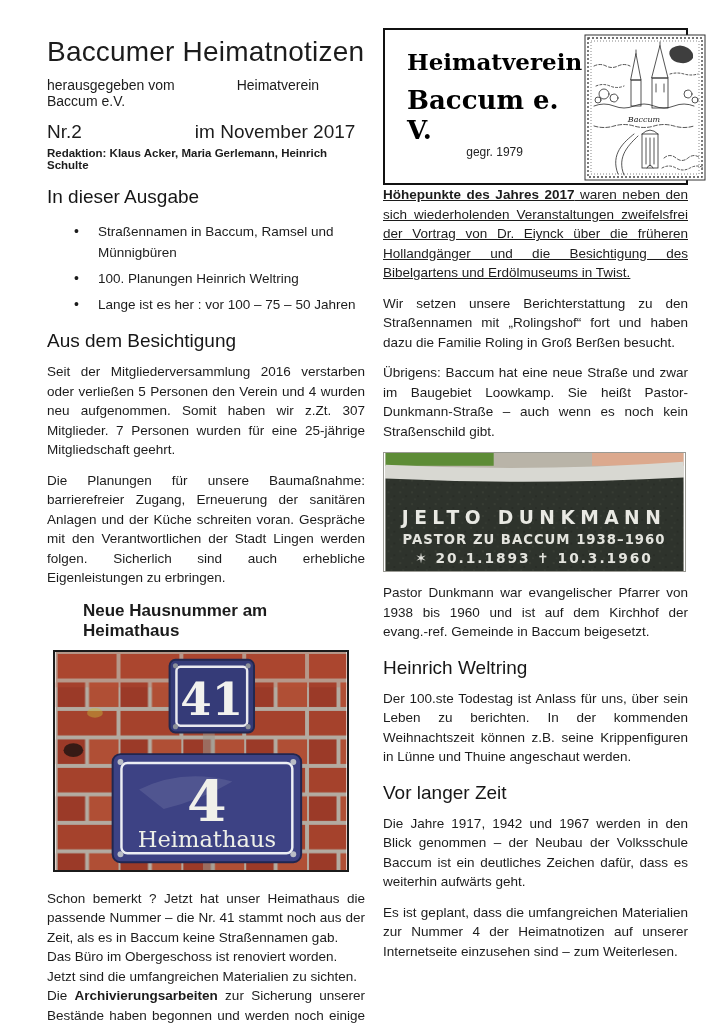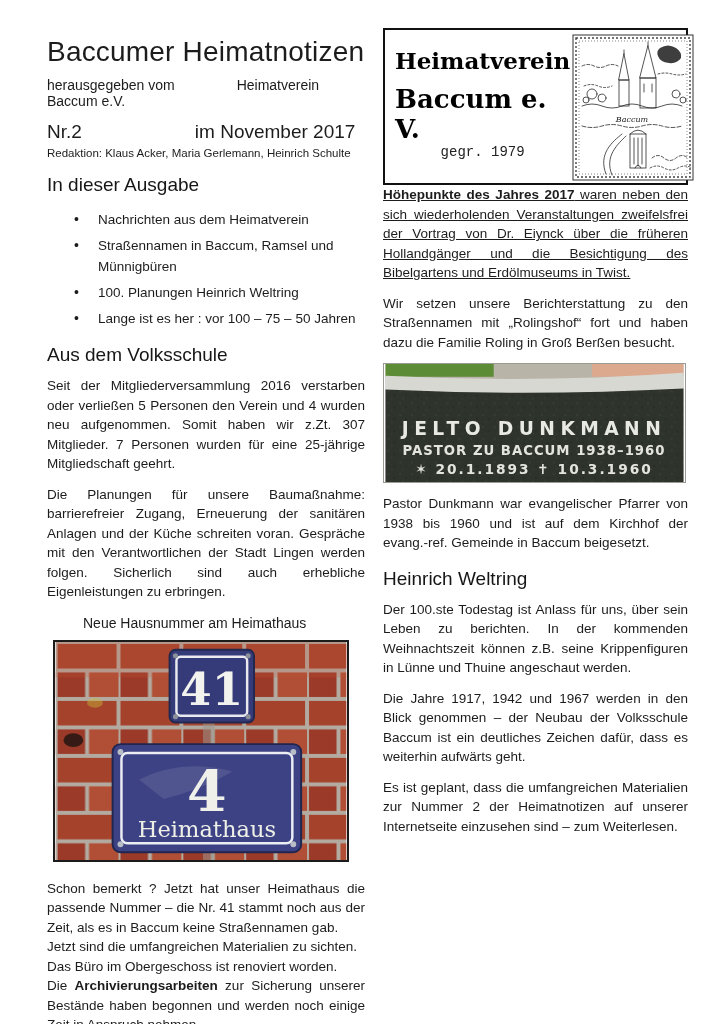--- a/index.html
+++ b/index.html
@@ -11,44 +11,44 @@
   }
   .cols { display: flex; padding: 24px 36px 0 47px; gap: 18px; justify-content: center; }
   .col-left  { width: 318px; flex: 0 0 318px; }
   .col-right { width: 305px; flex: 0 0 305px; }
 
   .title { font-size: 28px; font-weight: 400; margin-top: 12px; letter-spacing: .2px; }
   .subtitle { font-size: 14px; margin-top: 9px; }
   .subtitle .org { margin-left: 14px; padding-left: 48px; }
   .issue-line { font-size: 19px; margin-top: 12px; display: flex; }
   .issue-line .date { margin-left: 113px; }
-  .redaktion { font-size: 11.5px; margin-top: 4px; }
+  .redaktion { font-size: 11.5px; margin-top: 4px; font-weight: bold; }
 
   .h2 { font-size: 19px; font-weight: 400; margin: 15px 0 10px; color:#161616; }
   p.body, .body-line { font-size: 13.5px; line-height: 19.5px; text-align: justify; }
   p.body { margin: 0 0 11px; }
 
   ul.toc { list-style: none; margin: 13px 0 4px; }
   ul.toc li { position: relative; padding-left: 51px; font-size: 13.5px; line-height: 21px; margin-bottom: 5px; }
   ul.toc li::before { content: "•"; position: absolute; left: 27px; top: 0; font-size: 14px; }
 
-  .mini-heading { font-size: 14px; font-weight: normal; margin: 13px 0 9px; padding-left: 36px; }
+  .mini-heading { font-size: 17px; font-weight: bold; margin: 13px 0 9px; padding-left: 36px; }
 
   svg.photo { display: block; margin-left: 6px; border: 2px solid #1b1b1b; }
   .after-photo { margin-top: 17px; }
 
   .logo-box {
     margin-top: 4px; height: 157px; border: 2px solid #111;
     display: flex; align-items: stretch; background: #fff;
   }
-  .logo-text { flex: 1 1 auto; display: flex; flex-direction: column; align-items: center; justify-content: center; padding: 4px 0 10px 10px; }
+  .logo-text { flex: 1 1 auto; display: flex; flex-direction: column; align-items: center; justify-content: center; padding: 4px 0 10px 22px; }
   .blackletter { font-family: "DejaVu Serif", serif; font-weight: bold; color:#000; }
   .logo-line1 { font-size: 23px; }
   .logo-line2 { font-size: 26px; margin-top: 10px; }
-  .logo-founded { font-family: Liberation Mono, monospace; font-size: 14px; margin-top: 0; color:#222; }
+  .logo-founded { font-family: Liberation Sans, sans-serif; font-size: 12px; margin-top: 0; color:#222; }
   .logo-sketch { flex: 0 0 126px; padding: 4px 4px 4px 2px; }
 
   .lead-bold { font-weight: bold; }
   .hp-para { margin-top: 21px; text-decoration: underline; }
 
   svg.grave { display: block; margin: 6px 0 11px; border: 1px solid #9a9a94; }
   .grave-t1 { font-family: "DejaVu Sans", sans-serif; font-weight: bold; letter-spacing: 5.5px; font-size: 19px; fill:#e9e9e3; }
   .grave-t2 { font-family: "DejaVu Sans", sans-serif; font-weight: bold; letter-spacing: 1px; font-size: 13.5px; fill:#e4e4de; }
   .grave-t3 { font-family: "DejaVu Sans", sans-serif; font-weight: bold; letter-spacing: 2px; font-size: 14px; fill:#e4e4de; }
 
@@ -67,27 +67,26 @@
         <span>herausgegeben vom</span><span class="org">Heimatverein Baccum e.V.</span>
       </div>
       <div class="issue-line">
         <span>Nr.2</span>
         <span class="date">im November 2017</span>
       </div>
       <div class="redaktion">Redaktion: Klaus Acker, Maria Gerlemann, Heinrich Schulte</div>
 
       <div class="h2">In dieser Ausgabe</div>
       <ul class="toc">
-        <li>Nachrichten aus dem Heimatverein</li>
         <li>Straßennamen in Baccum, Ramsel und Münnigbüren</li>
         <li>100. Planungen Heinrich Weltring</li>
         <li>Lange ist es her : vor 100 – 75 – 50 Jahren</li>
       </ul>
 
-      <div class="h2">Aus dem Volksschule</div>
+      <div class="h2">Aus dem Besichtigung</div>
       <p class="body">Seit der Mitgliederversammlung 2016 verstarben oder verließen 5 Personen den Verein und 4 wurden neu aufgenommen. Somit haben wir z.Zt. 307 Mitglieder. 7 Personen wurden für eine 25-jährige Mitgliedschaft geehrt.</p>
       <p class="body">Die Planungen für unsere Baumaßnahme: barrierefreier Zugang, Erneuerung der sanitären Anlagen und der Küche schreiten voran. Gespräche mit den Verantwortlichen der Stadt Lingen werden folgen. Sicherlich sind auch erhebliche Eigenleistungen zu erbringen.</p>
 
       <div class="mini-heading">Neue Hausnummer am Heimathaus</div>
 
       <svg class="photo" width="296" height="222" viewBox="0 0 296 222" xmlns="http://www.w3.org/2000/svg" role="img">
         <defs>
           <pattern id="bricks" width="64" height="58" patternUnits="userSpaceOnUse">
             <rect width="64" height="58" fill="#b3aba1"></rect>
             <rect x="2" y="2" width="60" height="25" fill="#a5422c"></rect>
@@ -120,22 +119,22 @@
           <circle cx="66" cy="206" r="3" fill="#b9bdc6"></circle>
             <circle cx="242" cy="206" r="3" fill="#b9bdc6"></circle>
           <path d="M85 140 Q130 118 180 132 Q150 150 110 160 Z" fill="#ffffff" opacity="0.10"></path>
           <text x="154" y="172" text-anchor="middle" font-family="DejaVu Serif, serif" font-weight="bold" font-size="58" fill="#f0f0ea">4</text>
           <text x="154" y="199" text-anchor="middle" font-family="DejaVu Serif, serif" font-size="23" fill="#eef0e8">Heimathaus</text>
         </g>
       </svg>
 
       <div class="after-photo">
         <div class="body-line">Schon bemerkt ? Jetzt hat unser Heimathaus die passende Nummer – die Nr. 41 stammt noch aus der Zeit, als es in Baccum keine Straßennamen gab.</div>
+        <div class="body-line">Das Büro im Obergeschoss ist renoviert worden.</div>
         <div class="body-line">Jetzt sind die umfangreichen Materialien zu sichten.</div>
-        <div class="body-line">Das Büro im Obergeschoss ist renoviert worden.</div>
         <div class="body-line">
           <span>Die </span><span class="lead-bold">Archivierungsarbeiten</span><span> zur Sicherung unserer Bestände haben begonnen und werden noch einige Zeit in Anspruch nehmen.</span>
         </div>
       </div>
     </div>
 
     <div class="col-right">
 
       <div class="logo-box">
         <div class="logo-text">
@@ -194,20 +193,21 @@
             <path class="sketch-stroke" d="M78 134 q7 -4 14 0 t14 0 t14 0" stroke-dasharray="2 2"></path>
           </svg>
         </div>
       </div>
 
       <p class="body hp-para">
         <span class="lead-bold">Höhepunkte des Jahres 2017</span><span> waren neben den sich wiederholenden Veranstaltungen zweifelsfrei der Vortrag von Dr. Eiynck über die früheren Hollandgänger und die Besichtigung des Bibelgartens und Erdölmuseums in Twist.</span>
       </p>
 
       <p class="body">Wir setzen unsere Berichterstattung zu den Straßennamen mit „Rolingshof“ fort und haben dazu die Familie Roling in Groß Berßen besucht.</p>
+      <p class="body">Übrigens: Baccum hat eine neue Straße und zwar im Baugebiet Loowkamp. Sie heißt Pastor-Dunkmann-Straße – auch wenn es noch kein Straßenschild gibt.</p>
 
       <svg class="grave" width="303" height="120" viewBox="0 0 303 120" xmlns="http://www.w3.org/2000/svg" role="img">
         <defs>
           <pattern id="granite" width="12" height="12" patternUnits="userSpaceOnUse">
             <rect width="12" height="12" fill="#2e332c"></rect>
             <circle cx="3" cy="4" r="0.8" fill="#4a5044" opacity="0.8"></circle>
             <circle cx="9" cy="8" r="0.7" fill="#1d211b" opacity="0.9"></circle>
             <circle cx="6" cy="11" r="0.6" fill="#555b4e" opacity="0.6"></circle>
           </pattern>
         </defs>
@@ -219,17 +219,18 @@
         <text x="151" y="72" text-anchor="middle" class="grave-t1">JELTO DUNKMANN</text>
         <text x="151" y="93" text-anchor="middle" class="grave-t2">PASTOR ZU BACCUM 1938–1960</text>
         <text x="151" y="112" text-anchor="middle" class="grave-t3">✶ 20.1.1893  ✝ 10.3.1960</text>
       </svg>
 
       <p class="body">Pastor Dunkmann war evangelischer Pfarrer von 1938 bis 1960 und ist auf dem Kirchhof der evang.-ref. Gemeinde in Baccum beigesetzt.</p>
 
       <div class="h2">Heinrich Weltring</div>
       <p class="body">Der 100.ste Todestag ist Anlass für uns, über sein Leben zu berichten. In der kommenden Weihnachtszeit können z.B. seine Krippenfiguren in Lünne und Thuine angeschaut werden.</p>
 
+      <div class="h2">Vor langer Zeit</div>
       <p class="body">Die Jahre 1917, 1942 und 1967 werden in den Blick genommen – der Neubau der Volksschule Baccum ist ein deutliches Zeichen dafür, dass es weiterhin aufwärts geht.</p>
-      <p class="body">Es ist geplant, dass die umfangreichen Materialien zur Nummer 2 der Heimatnotizen auf unserer Internetseite einzusehen sind – zum Weiterlesen.</p>
+      <p class="body">Es ist geplant, dass die umfangreichen Materialien zur Nummer 4 der Heimatnotizen auf unserer Internetseite einzusehen sind – zum Weiterlesen.</p>
     </div>
   </div>
 </div>
 
 </body></html>

